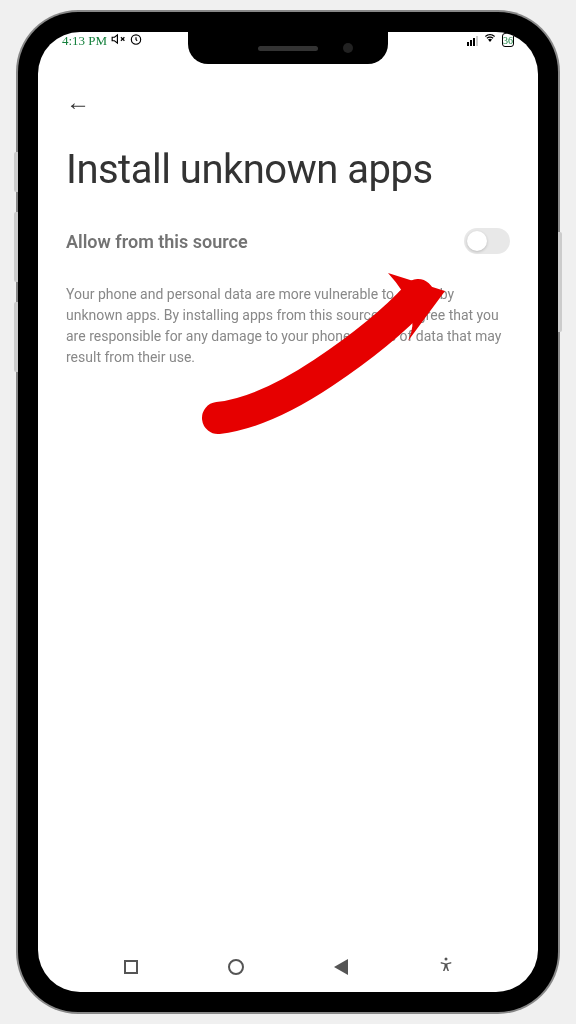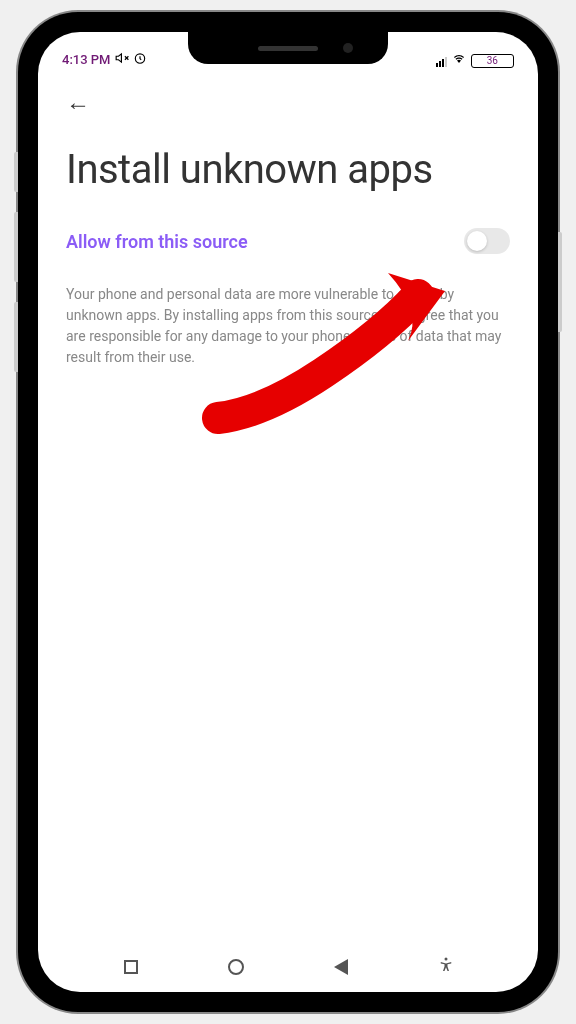--- a/index.html
+++ b/index.html
@@ -107,26 +107,27 @@
       border-radius: 42px;
       overflow: hidden;
       position: relative;
       display: flex;
       flex-direction: column;
     }
     
     .status-bar {
       height: 36px;
       display: flex;
-      align-items: flex-end;
+      align-items: flex-start;
       justify-content: space-between;
       padding: 0 24px;
       font-size: 13px;
-      color: #701a75;
+      color: #15803d;
       position: relative;
+      font-family: Liberation Serif, serif;
     }
     
     .status-left {
       display: flex;
       align-items: center;
       gap: 4px;
       font-weight: 500;
     }
     
     .status-right {
@@ -160,21 +161,21 @@
       width: 16px;
       height: 12px;
     }
     
     .battery {
       display: flex;
       align-items: center;
       gap: 2px;
       border: 1px solid #000;
       border-radius: 3px;
-      padding: 1px 15px;
+      padding: 1px 0;
       font-size: 10px;
       height: 14px;
     }
     
     .content {
       flex: 1;
       padding: 0 28px;
       position: relative;
     }
     
@@ -203,21 +204,21 @@
     .setting-row {
       margin-top: 35px;
       display: flex;
       align-items: center;
       justify-content: space-between;
     }
     
     .setting-label {
       font-size: 18px;
       font-weight: 600;
-      color: #8b5cf6;
+      color: #737373;
     }
     
     .toggle {
       width: 46px;
       height: 26px;
       background: #e8e8e8;
       border-radius: 13px;
       position: relative;
       cursor: pointer;
     }

